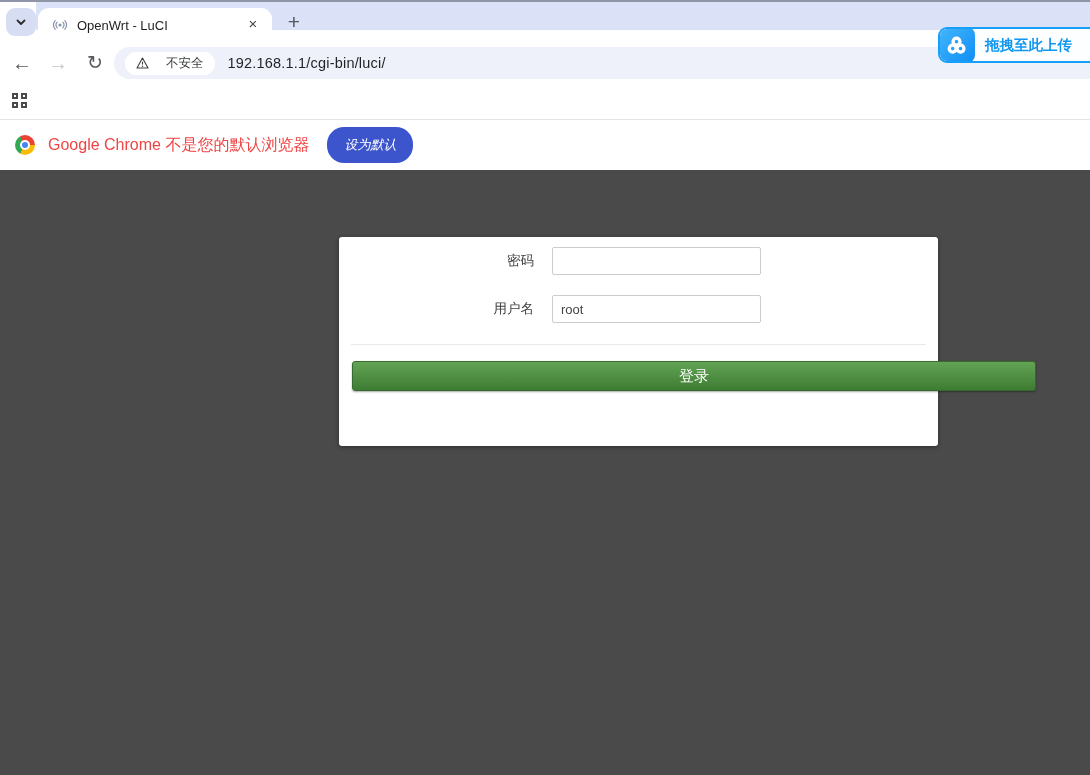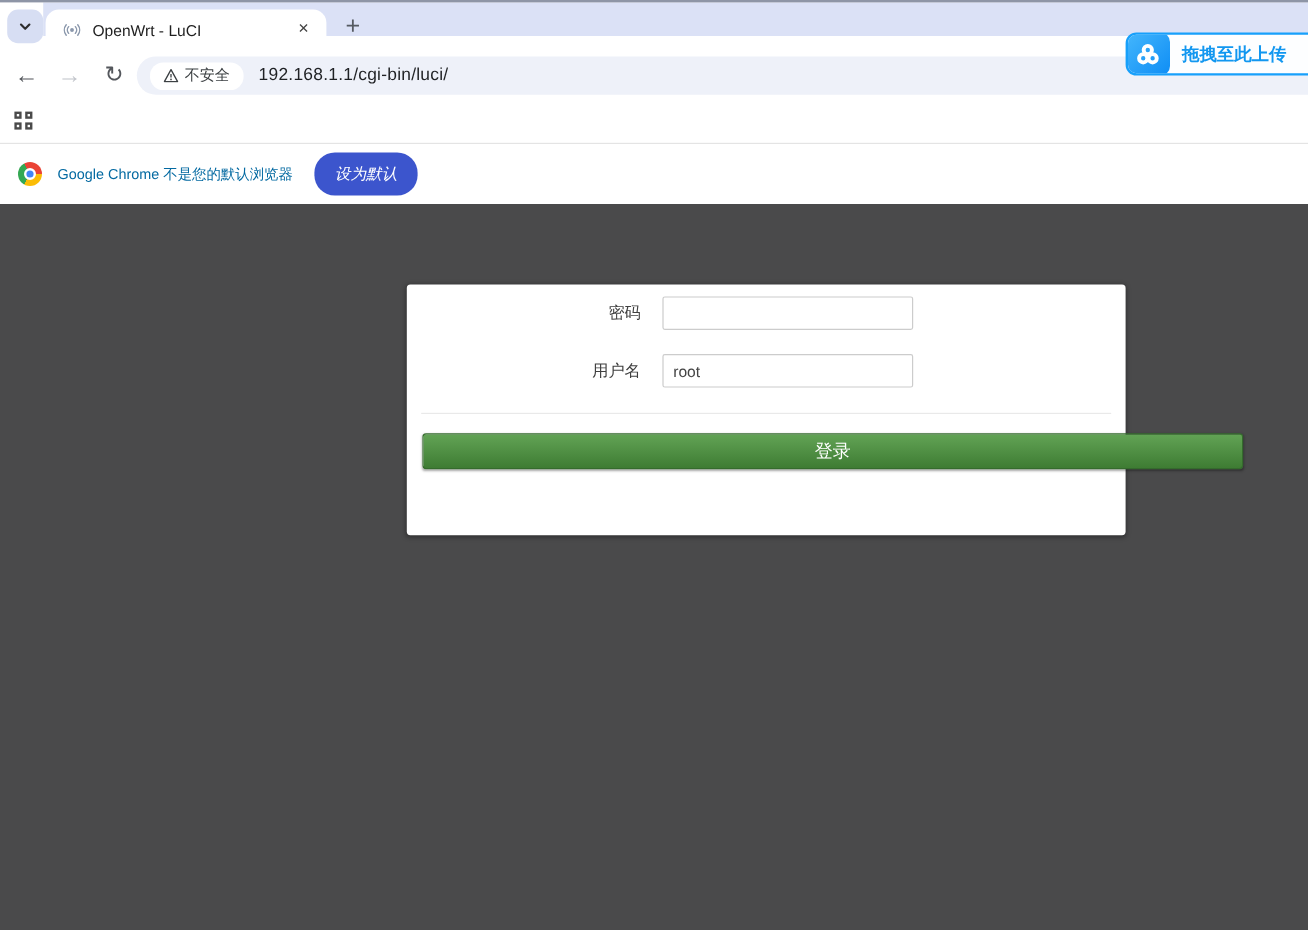--- a/index.html
+++ b/index.html
@@ -17,36 +17,36 @@
   .tab-close { width: 18px; height: 18px; border-radius: 50%; text-align: center; line-height: 16px; font-size: 15px; color: #454545; cursor: pointer; }
   .new-tab { position: absolute; left: 281px; top: 9px; width: 26px; height: 26px; border: none; background: transparent; font-size: 21px; color: #555a62; line-height: 24px; cursor: pointer; z-index: 2; }
 
   
   .toolbar { position: absolute; left: 0; top: 42px; width: 1090px; height: 42px; background: #fff; }
   .nav-btn { position: absolute; top: 0; width: 30px; height: 42px; border: none; background: transparent; font-size: 20px; line-height: 42px; color: #54575c; cursor: pointer; text-align: center; }
   .nav-back { left: 7px; }
   .nav-fwd  { left: 43px; color: #c3c6cc; }
   .nav-reload { left: 80px; font-size: 19px; }
   .omnibox { position: absolute; left: 114px; right: 0; top: 5px; height: 32px; background: #eef1f9; border-radius: 16px 0 0 16px; display: flex; align-items: center; padding-left: 11px; cursor: text; }
-  .sec-chip { display: flex; align-items: center; gap: 5px; background: #fff; border-radius: 11px; height: 23px; padding: 0 11px; cursor: pointer; }
+  .sec-chip { display: flex; align-items: center; gap: 17px; background: #fff; border-radius: 11px; height: 23px; padding: 0 11px; cursor: pointer; }
   .sec-chip span { font-size: 12.5px; color: #3c4043; }
   .url { margin-left: 13px; font-size: 14.5px; color: #1f2124; letter-spacing: .2px; }
 
   
   .bookmarks { position: absolute; left: 0; top: 84px; width: 1090px; height: 36px; background: #fff; border-bottom: 1px solid #e4e4e4; }
   .apps-grid { position: absolute; left: 12px; top: 9px; display: grid; grid-template-columns: 6px 6px; grid-template-rows: 6px 6px; gap: 3px; cursor: pointer; }
   .apps-grid i { display: block; border: 2px solid #4a4a4a; background: #fdfdfd; }
 
   
   .notify { position: absolute; left: 0; top: 120px; width: 1090px; height: 50px; background: #fff; display: flex; align-items: center; padding-left: 15px; }
   .chrome-logo { width: 20px; height: 20px; border-radius: 50%; flex: 0 0 20px;
     background: conic-gradient(from 0deg, #ea4335 0 90deg, #fbbc05 90deg 210deg, #34a853 210deg 330deg, #ea4335 330deg 360deg);
     display: flex; align-items: center; justify-content: center; }
   .chrome-logo b { display: block; width: 6px; height: 6px; border-radius: 50%; background: #4285f4; border: 2.5px solid #fff; box-sizing: content-box; }
-  .notify-text { font-size: 12px; color: #0369a1; margin-left: 13px; }
+  .notify-text { font-size: 16px; color: #ef4444; margin-left: 13px; }
   .set-default { margin-left: 18px; border: none; background: #3c55cd; color: #fff; font-size: 13px; padding: 9px 17px; border-radius: 17px; cursor: pointer; font-family: inherit; font-style: italic; }
 
   
   .page { position: absolute; left: 0; top: 170px; width: 1090px; height: 605px; background: #4a4a4b; }
   .card { position: absolute; left: 339px; top: 67px; width: 599px; height: 209px; background: #fff; border-radius: 3px; box-shadow: 0 1px 4px rgba(0,0,0,.4); }
   .card h2 { margin: 18px 12px 0; font-size: 17px; color: #404040; line-height: 20px; }
   .frow { display: flex; align-items: center; margin-top: 10px; }
   .frow + .frow { margin-top: 20px; }
   .frow label { width: 195px; text-align: right; margin-right: 18px; font-size: 13.5px; color: #404040; }
   .frow input { width: 209px; height: 28px; border: 1px solid #ccc; border-radius: 2px; padding: 0 8px; font-size: 13px; color: #444; font-family: inherit; outline: none; }

